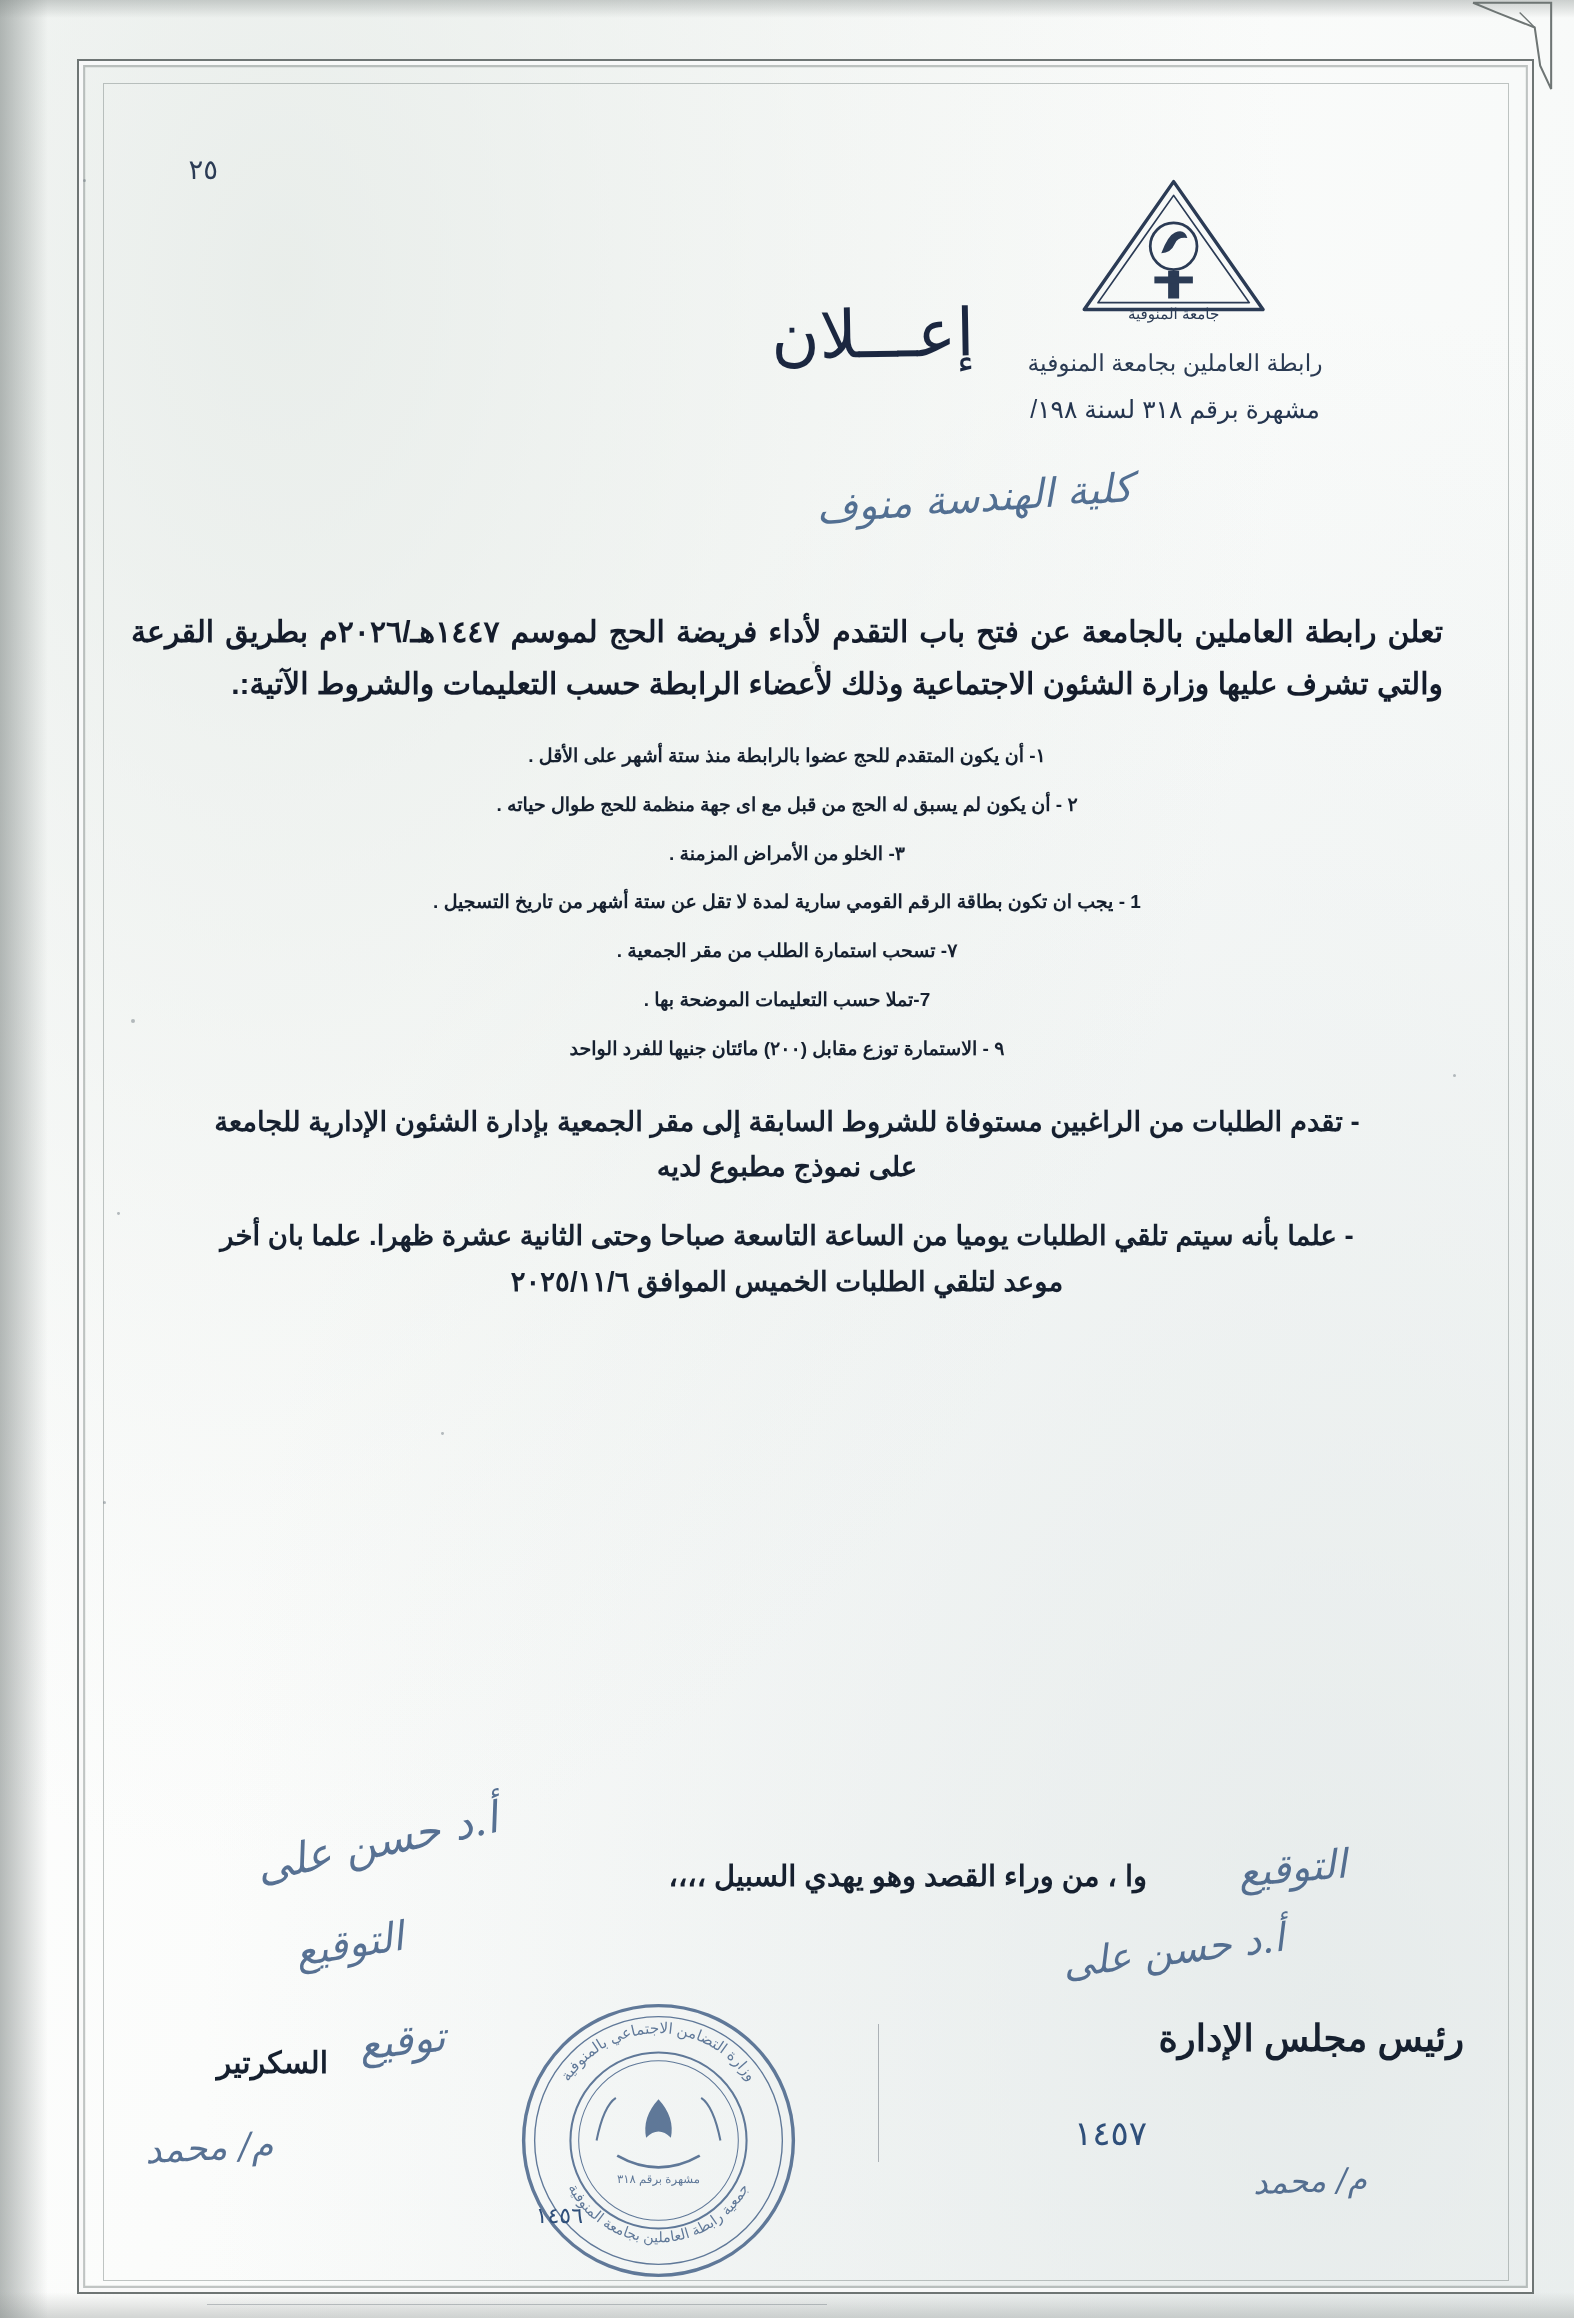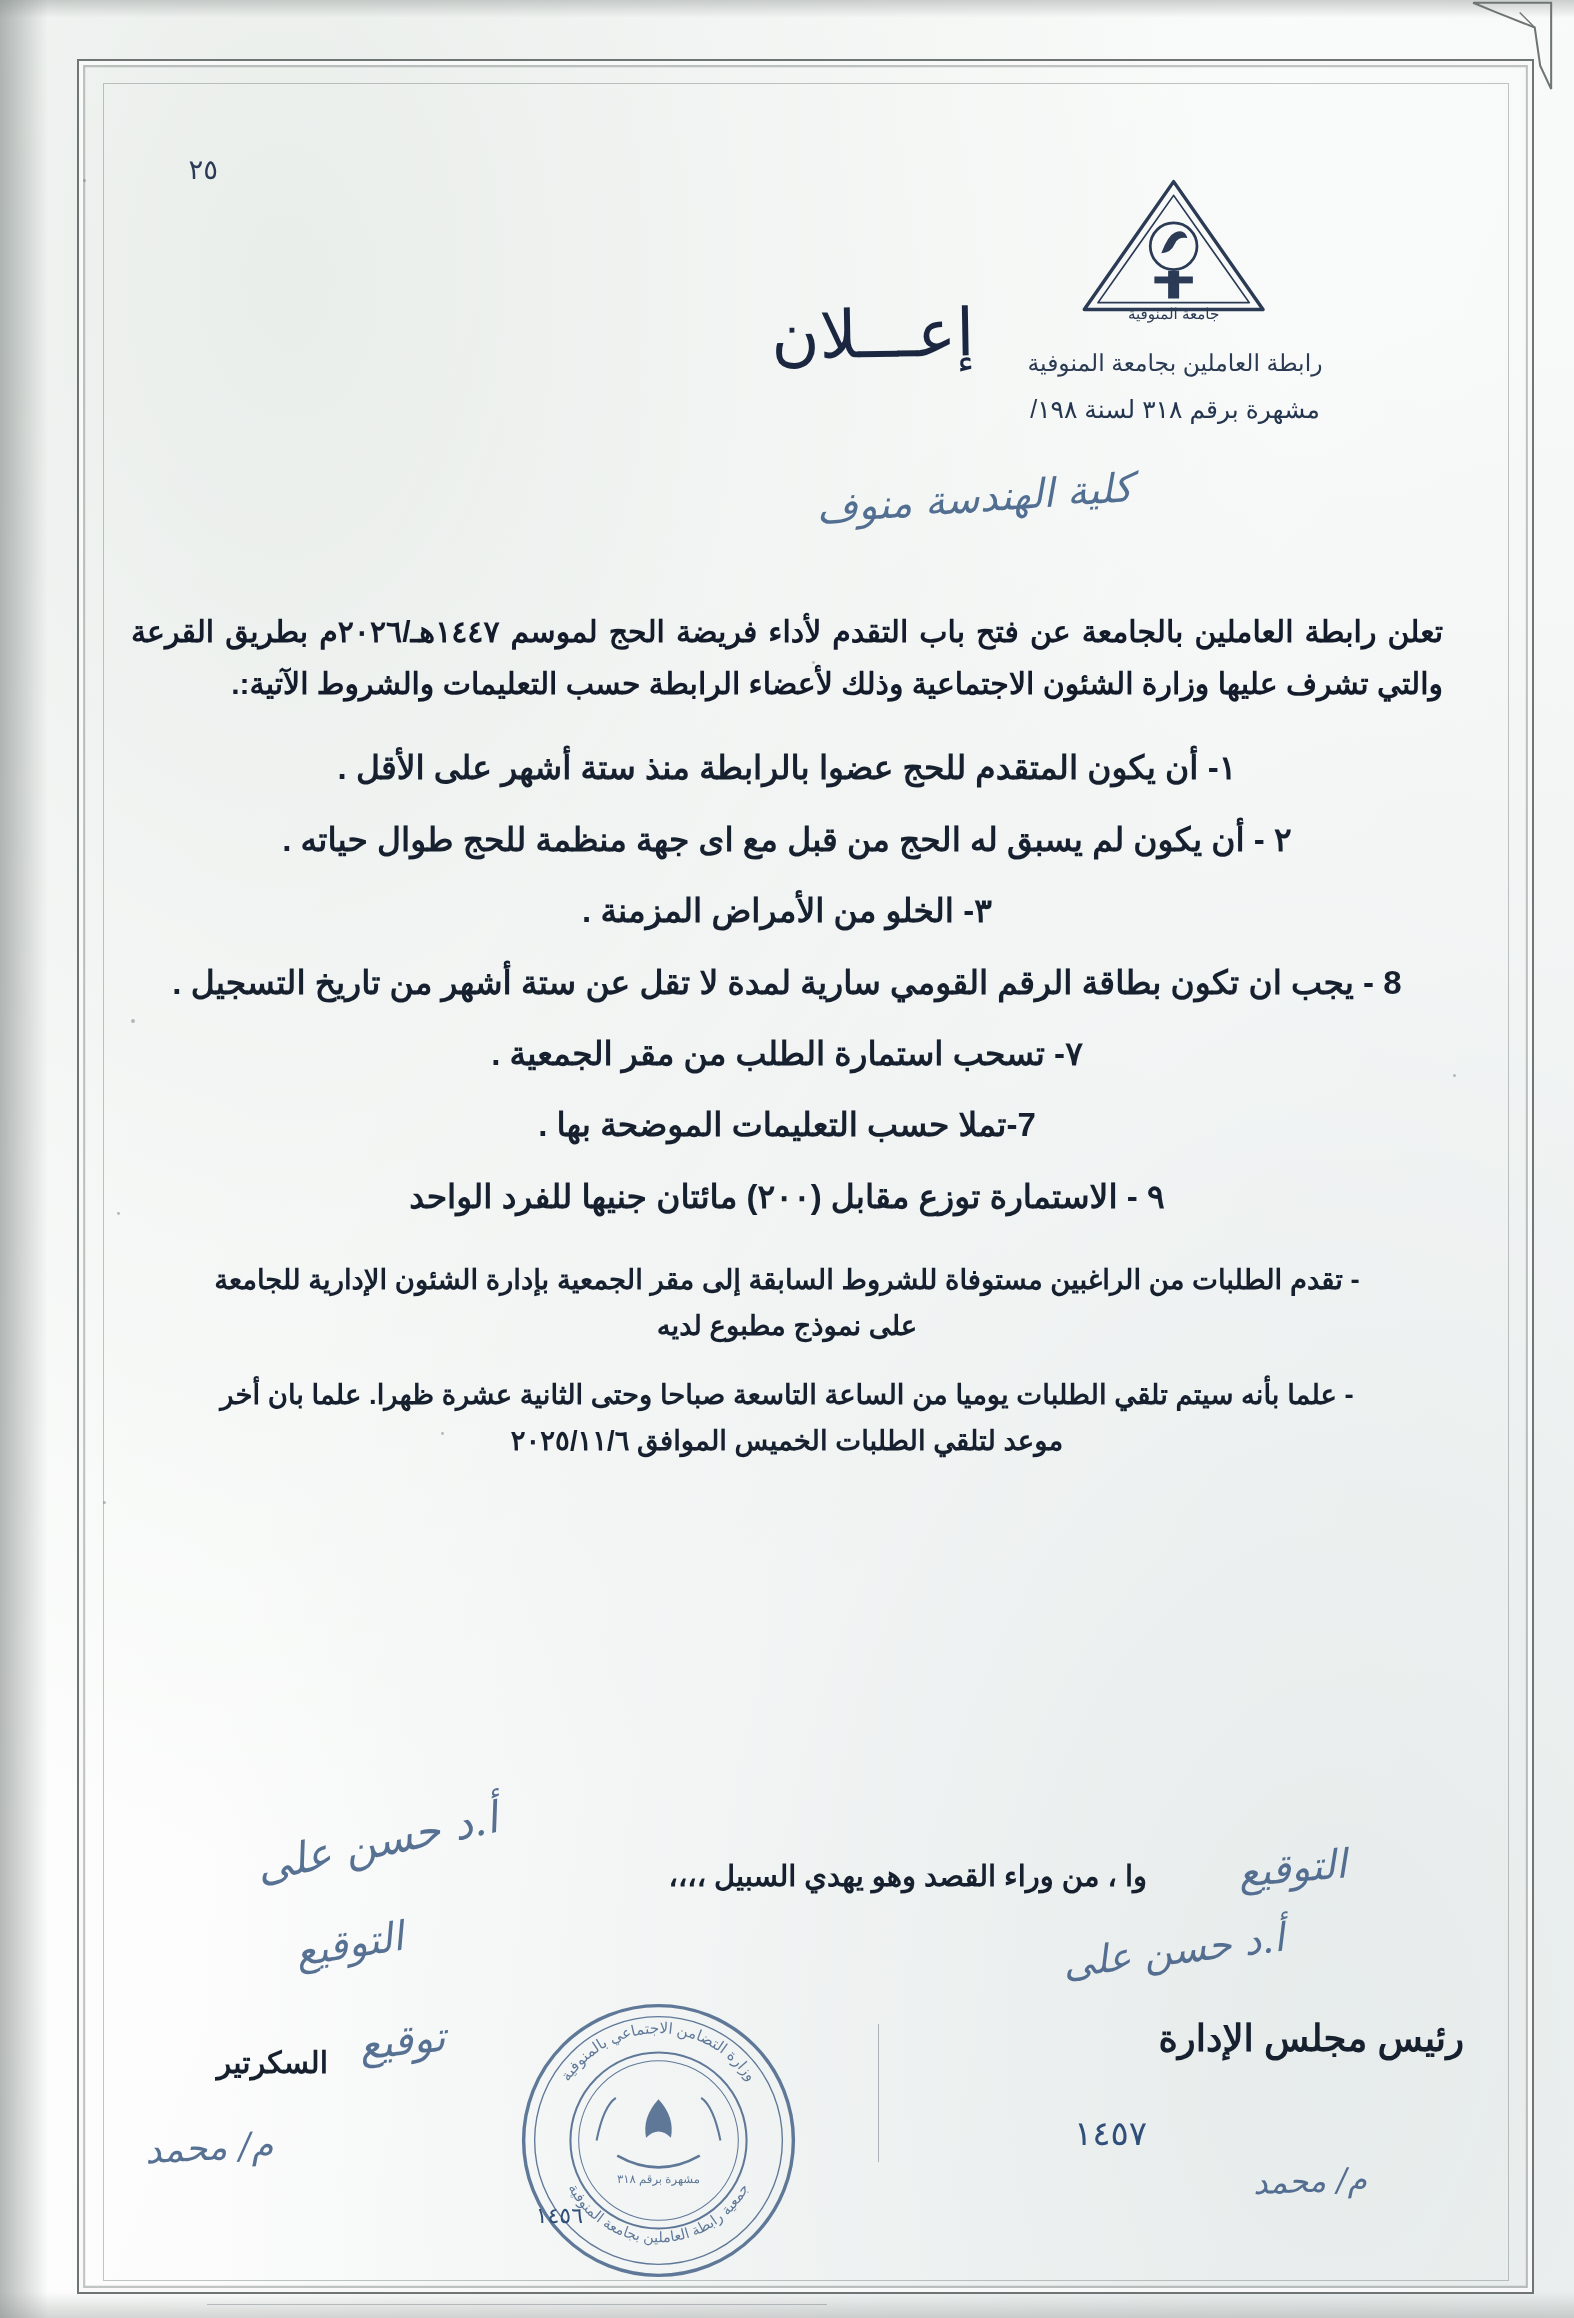--- a/index.html
+++ b/index.html
@@ -154,21 +154,21 @@
     line-height: 1.72;
     text-align: justify;
     color: #141c2b;
     font-family: "Liberation Sans", sans-serif;
     font-weight: bold;
   }
   .conditions {
     margin-top: 32px;
   }
   .cond {
-    font-size: 33px;
+    font-size: 19px;
     line-height: 1.62;
     color: #16202f;
     font-family: "Liberation Sans", sans-serif;
     margin-bottom: 18px;
     text-align: center;
     font-weight: bold;
   }
   .cond.two-line {
     text-align: justify;
     padding: 0 27.5px;
@@ -319,21 +319,21 @@
 
   <div class="handwritten hw-faculty">كلية الهندسة منوف</div>
 
   <div class="body-wrap">
     <div class="para-intro">تعلن رابطة العاملين بالجامعة عن فتح باب التقدم لأداء فريضة الحج لموسم ١٤٤٧هـ/٢٠٢٦م بطريق القرعة والتي تشرف عليها وزارة الشئون الاجتماعية وذلك لأعضاء الرابطة حسب التعليمات والشروط الآتية:.</div>
 
     <div class="conditions">
       <div class="cond">١- أن يكون المتقدم للحج عضوا بالرابطة منذ ستة أشهر على الأقل .</div>
       <div class="cond">٢ - أن يكون لم يسبق له الحج من قبل مع اى جهة منظمة للحج طوال حياته .</div>
       <div class="cond">٣- الخلو من الأمراض المزمنة .</div>
-      <div class="cond">8 - يجب ان تكون بطاقة الرقم القومي سارية لمدة لا تقل عن ستة أشهر من تاريخ التسجيل .</div>
+      <div class="cond">1 - يجب ان تكون بطاقة الرقم القومي سارية لمدة لا تقل عن ستة أشهر من تاريخ التسجيل .</div>
       <div class="cond">٧- تسحب استمارة الطلب من مقر الجمعية .</div>
       <div class="cond">7-تملا حسب التعليمات الموضحة بها .</div>
       <div class="cond">٩ - الاستمارة توزع مقابل (٢٠٠) مائتان جنيها للفرد الواحد</div>
     </div>
 
     <div class="notes">
       <div class="note">- تقدم الطلبات من الراغبين مستوفاة للشروط السابقة إلى مقر الجمعية بإدارة الشئون الإدارية للجامعة على نموذج مطبوع لديه</div>
       <div class="note">- علما بأنه سيتم تلقي الطلبات يوميا من الساعة التاسعة صباحا وحتى الثانية عشرة ظهرا. علما بان أخر موعد لتلقي الطلبات الخميس الموافق ٢٠٢٥/١١/٦</div>
     </div>
   </div>

